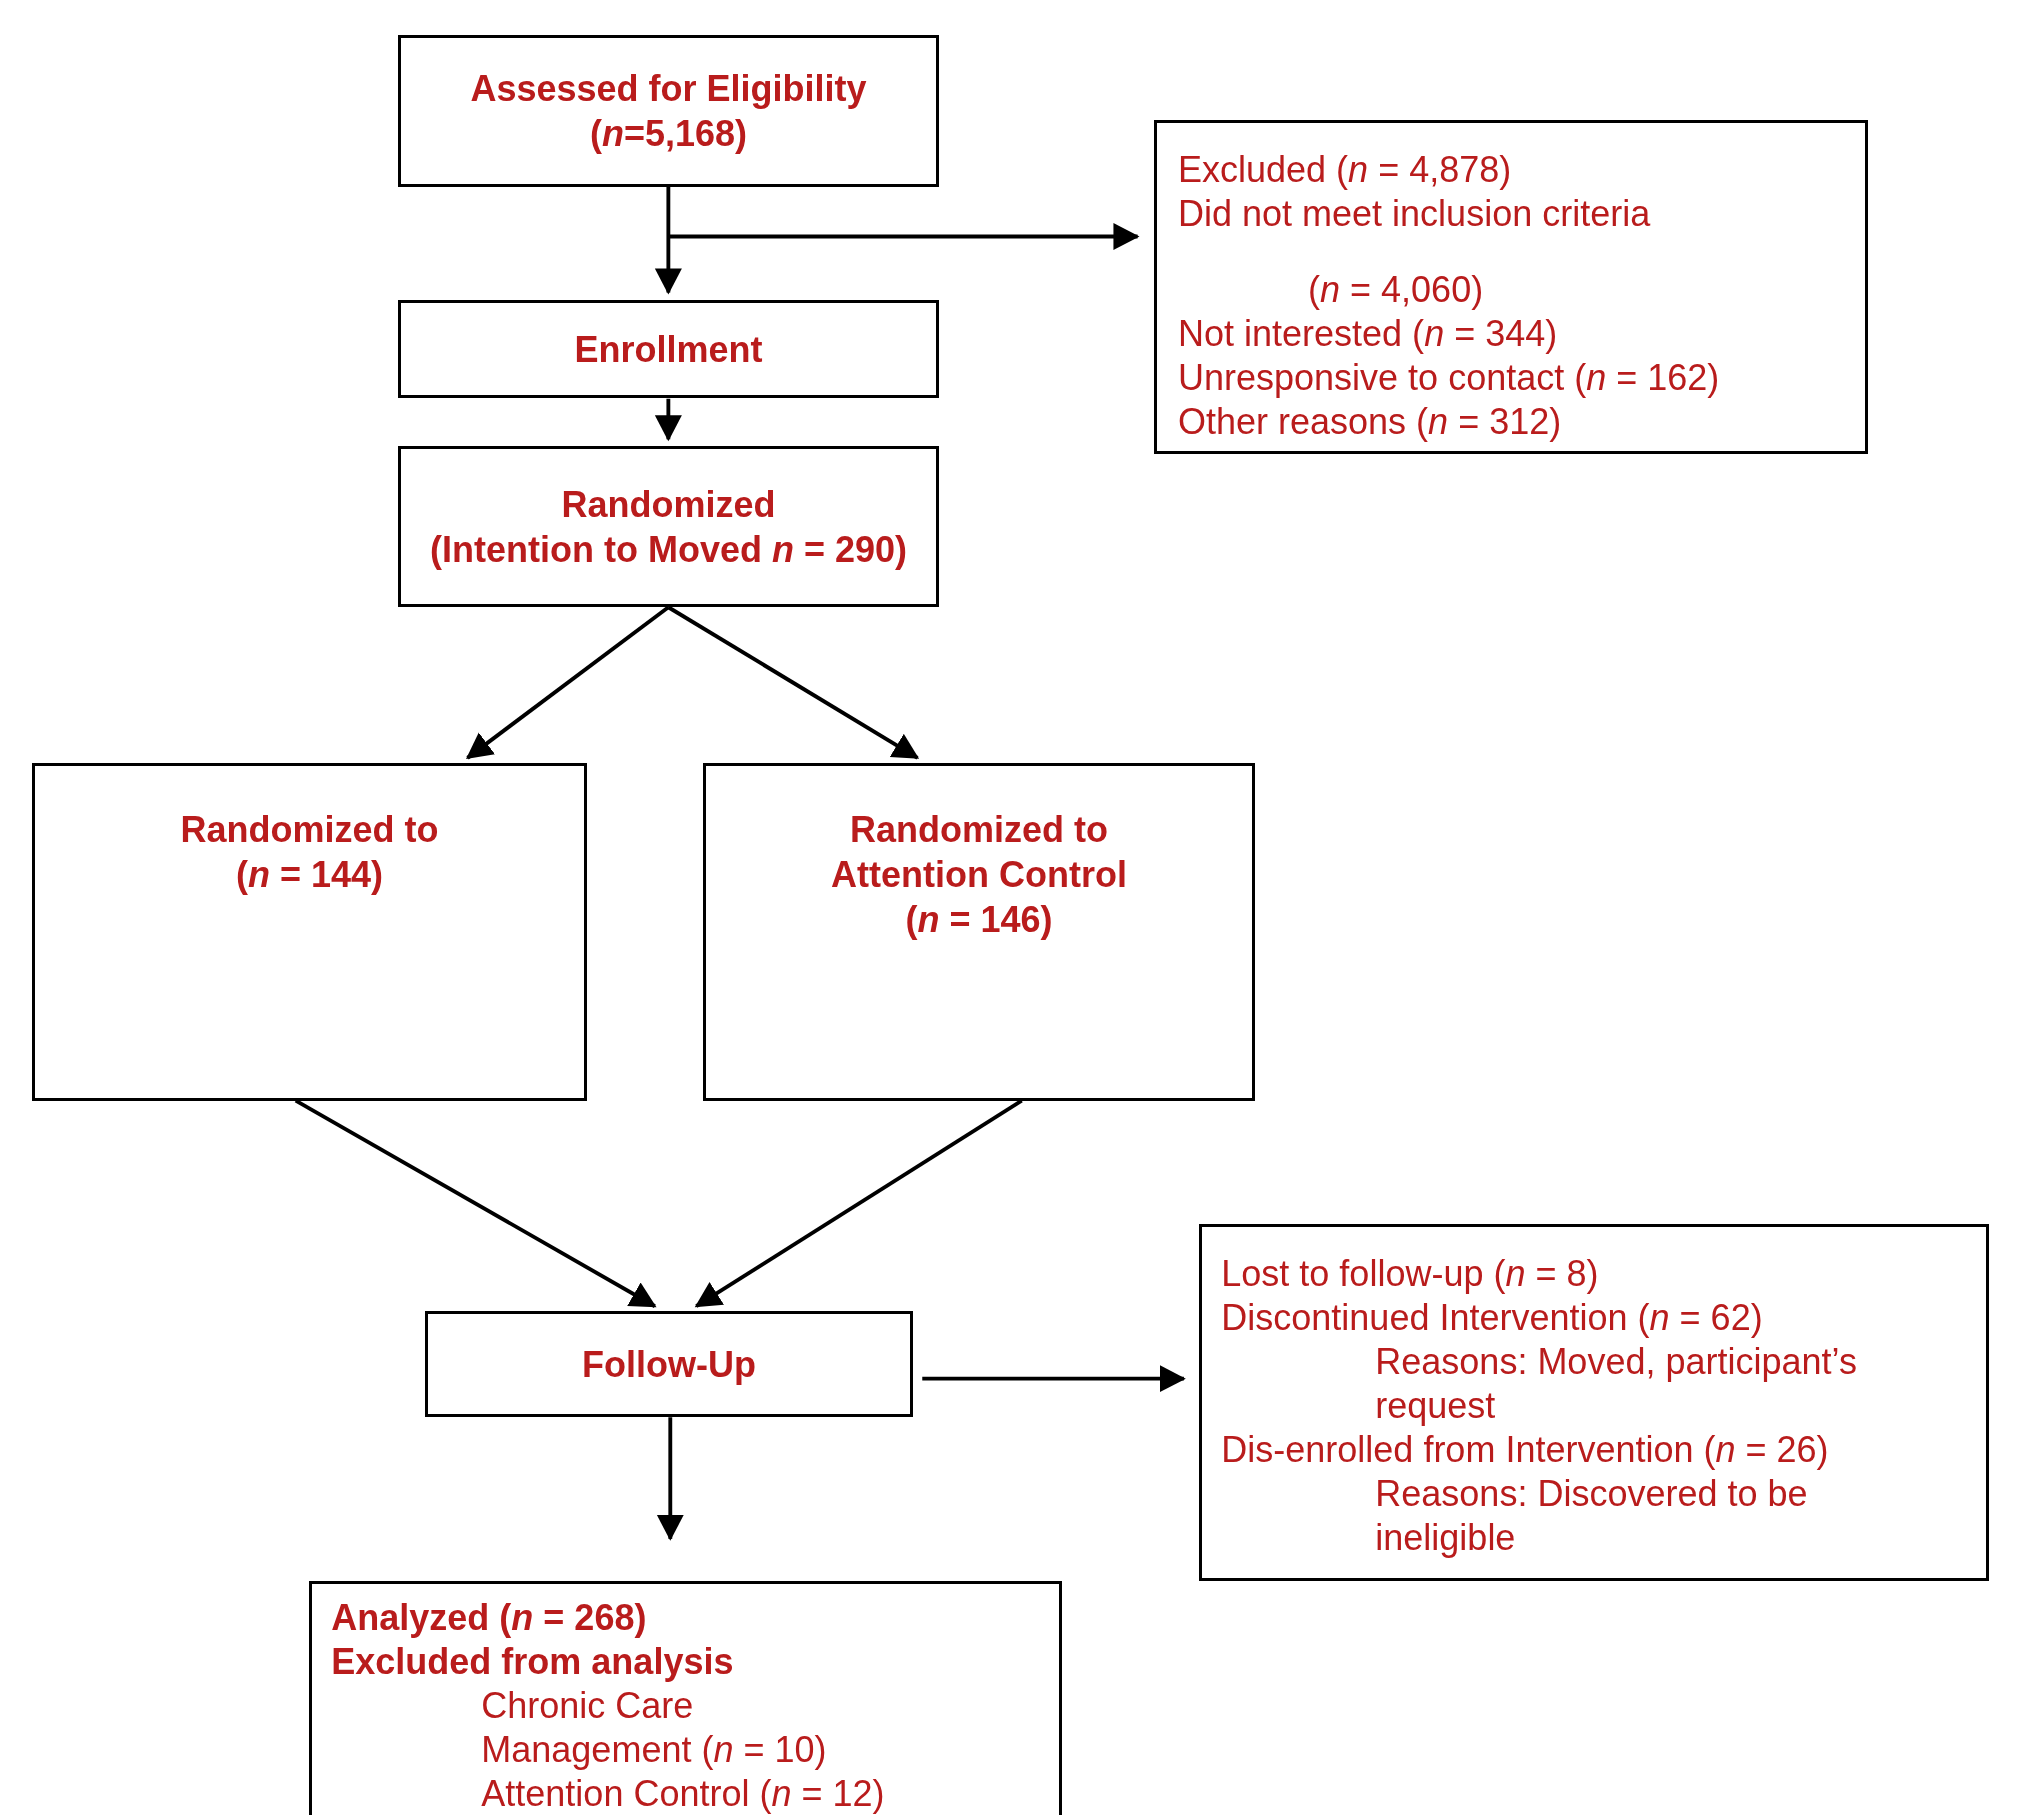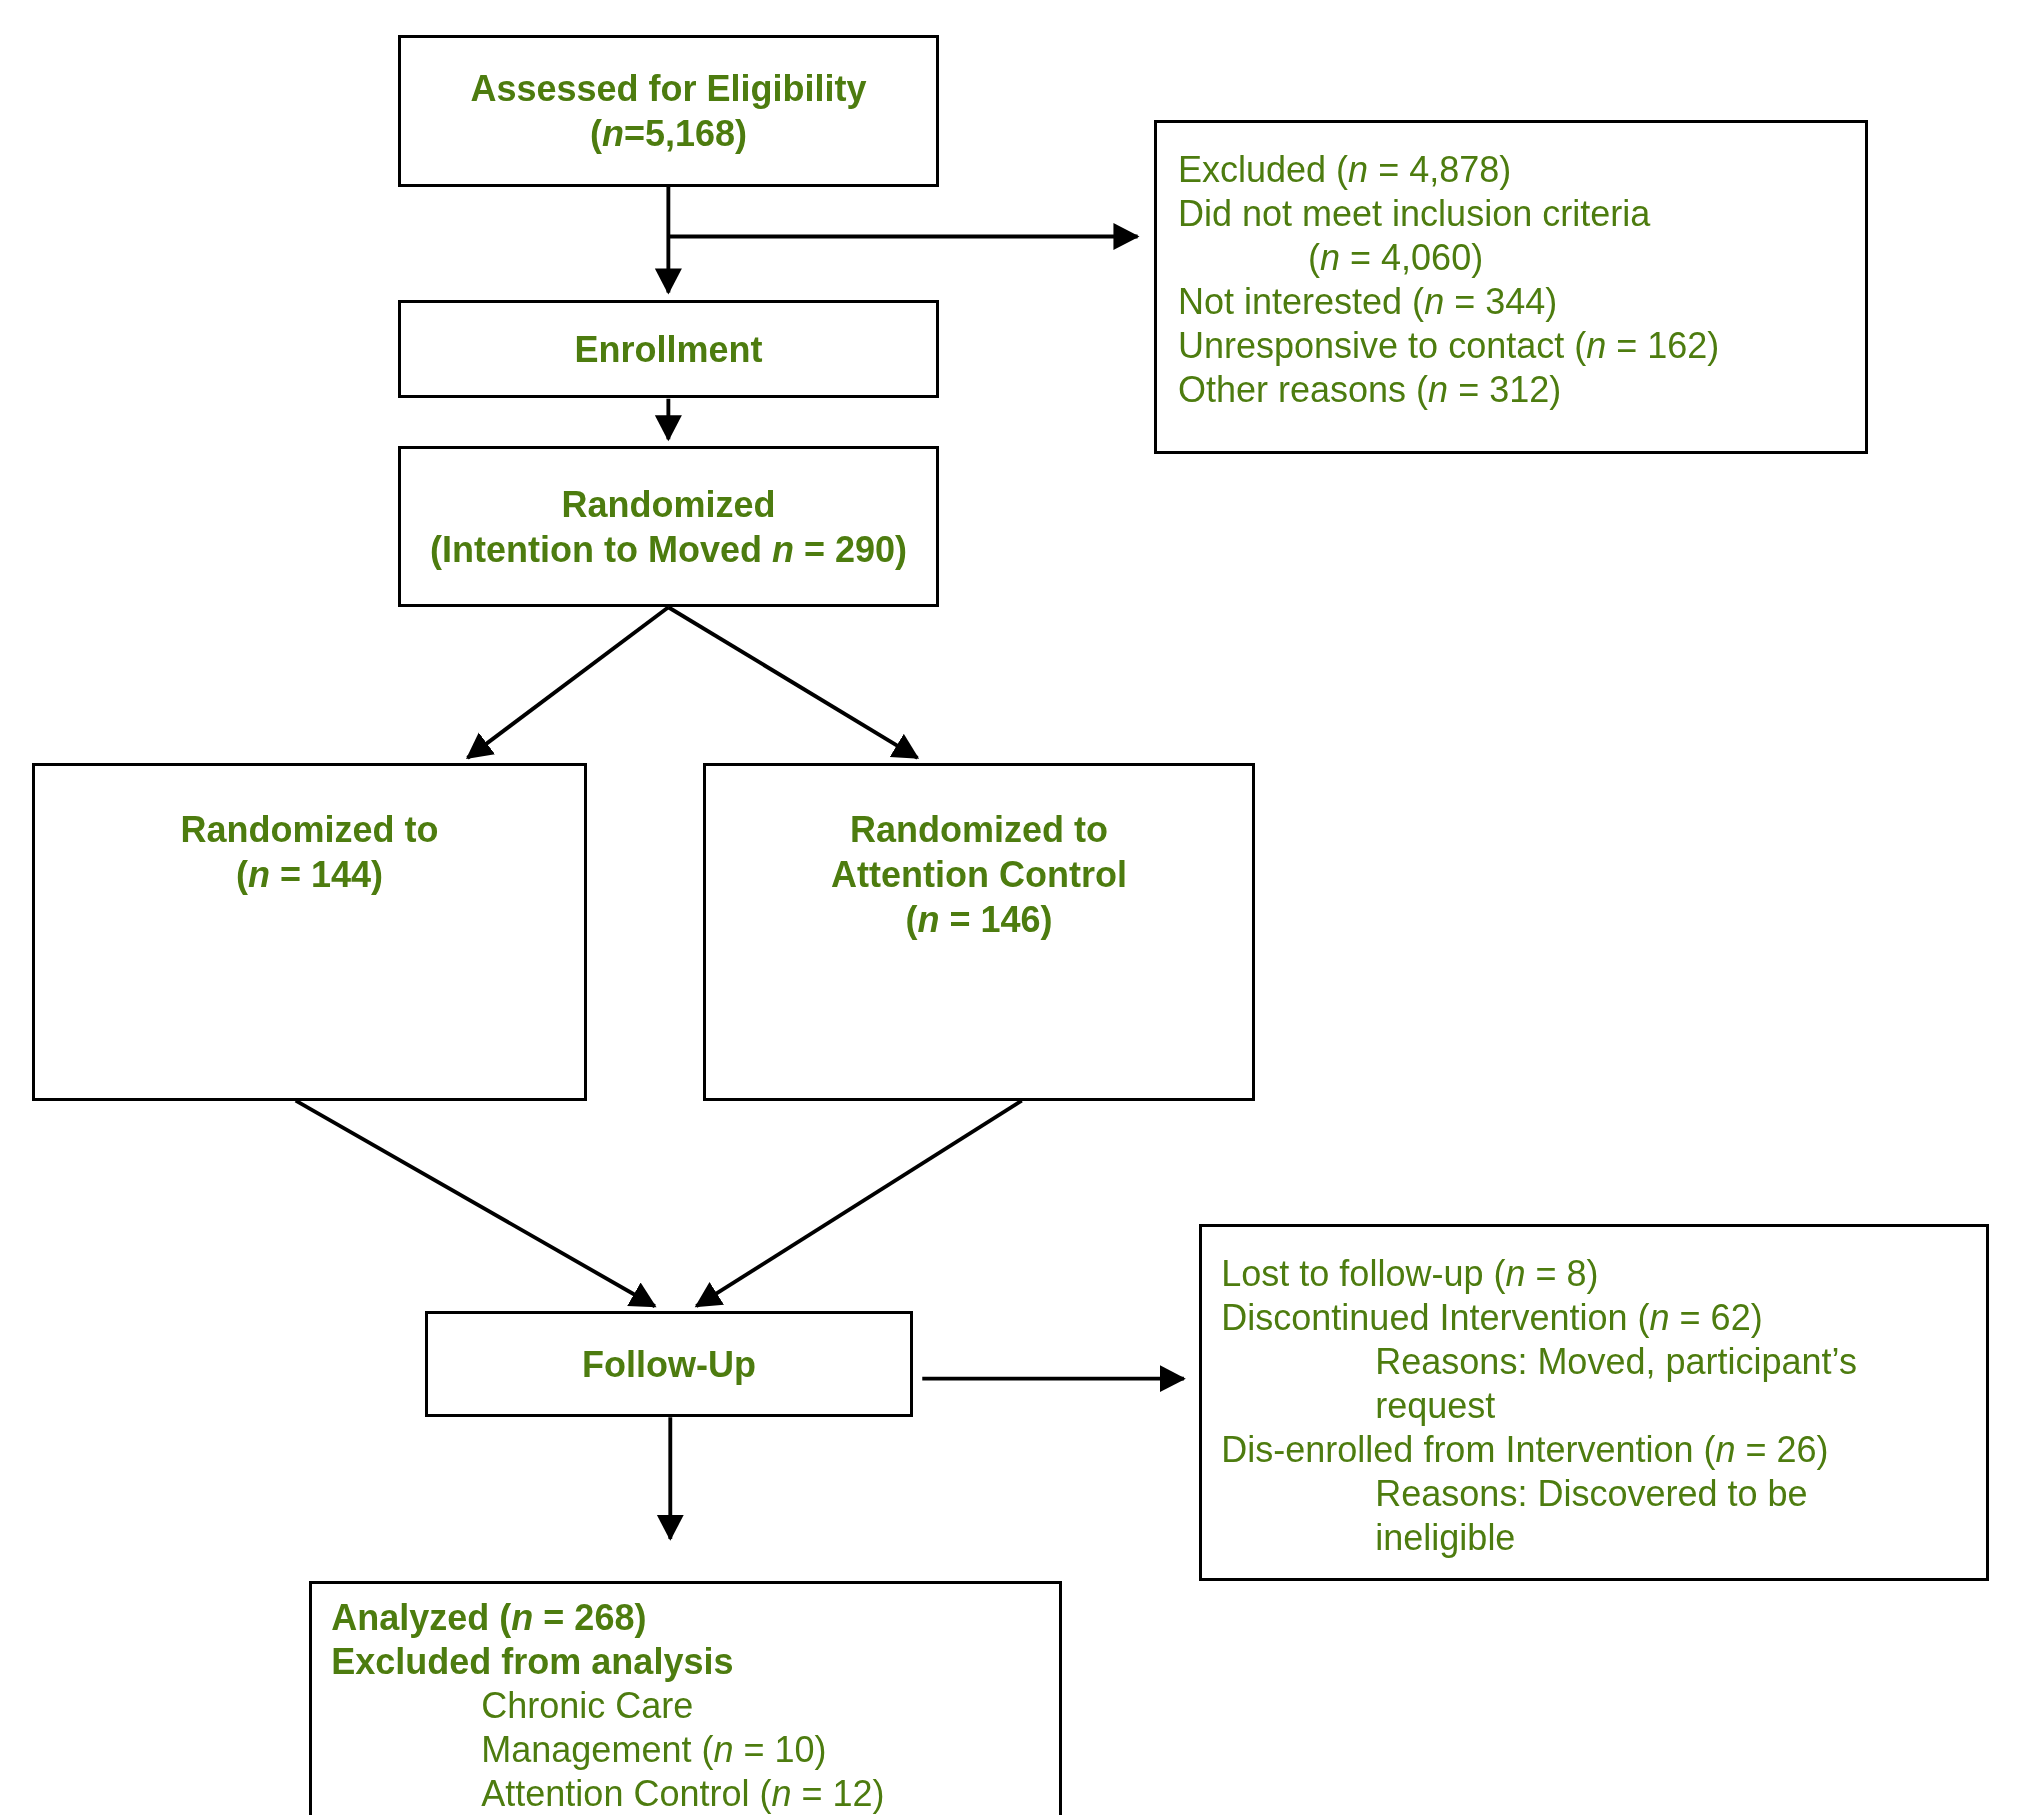--- a/index.html
+++ b/index.html
@@ -2,21 +2,21 @@
 <html><head>
 <meta charset="utf-8">
 <style>
   html, body { margin: 0; padding: 0; background: #ffffff; }
   .canvas {
     position: relative;
     width: 2027px;
     height: 1815px;
     background: #ffffff;
     font-family: "Liberation Sans", "DejaVu Sans", sans-serif;
-    color: #4d7c0f;
+    color: #b91c1c;
     overflow: hidden;
   }
   svg.arrows {
     position: absolute;
     left: 0; top: 0;
     z-index: 1;
   }
   .box {
     position: absolute;
     background: #ffffff;
@@ -46,21 +46,21 @@
   }
   .plain {
     font-size: 36px;
     line-height: 44px;
     text-align: left;
   }
   .pad-excluded { padding: 25px 13.5px 0 21px; }
   .pad-lost     { padding: 25px 9.7px 0 19.3px; }
   .pad-analyzed { padding: 11.6px 9.7px 0 19.3px; margin-top: 32px; }
   .line { white-space: nowrap; }
-  .ind-135 { padding-left: 130px; }
+  .ind-135 { padding-left: 130px; margin-top: 32px; }
   .ind-160 { padding-left: 154px; }
   .ind-155 { padding-left: 150px; }
   .b { font-weight: 700; }
   i.n { font-style: italic; }
 </style>
 </head>
 <body>
 
 <div class="canvas">
 

